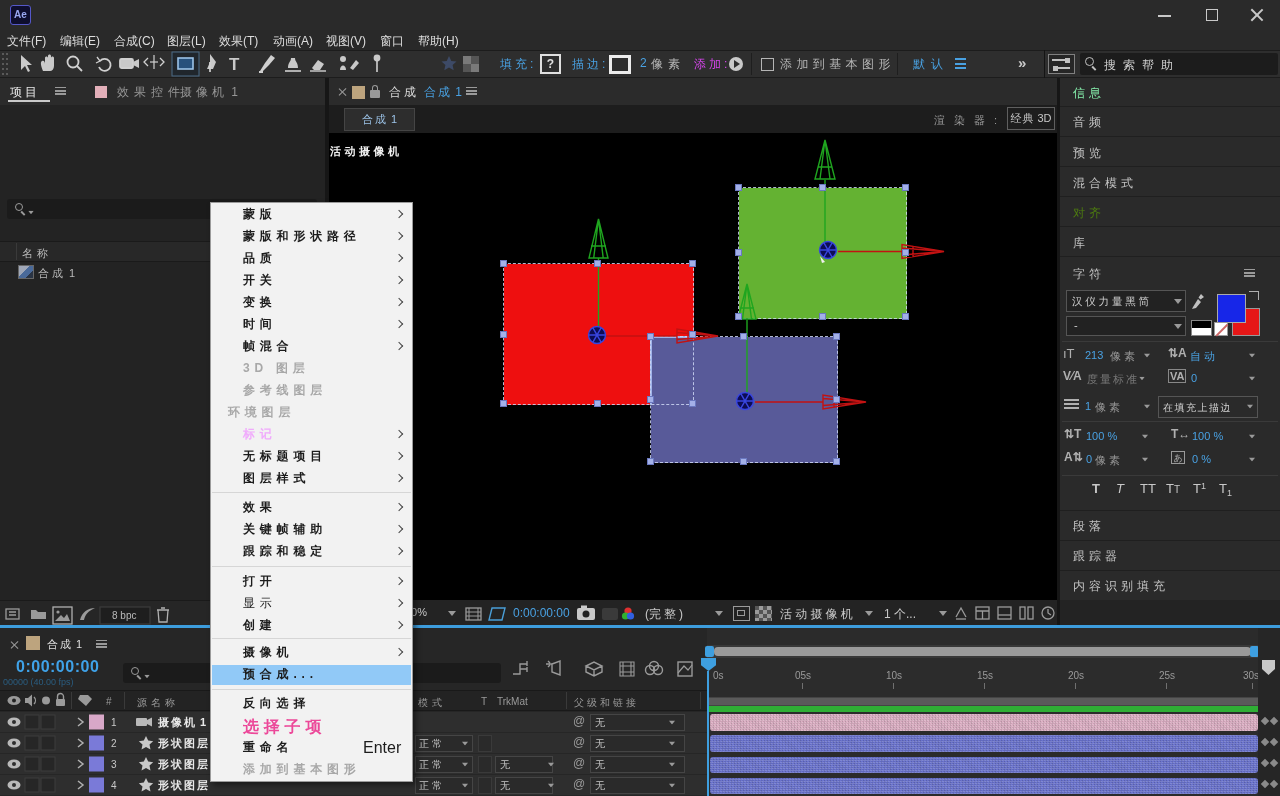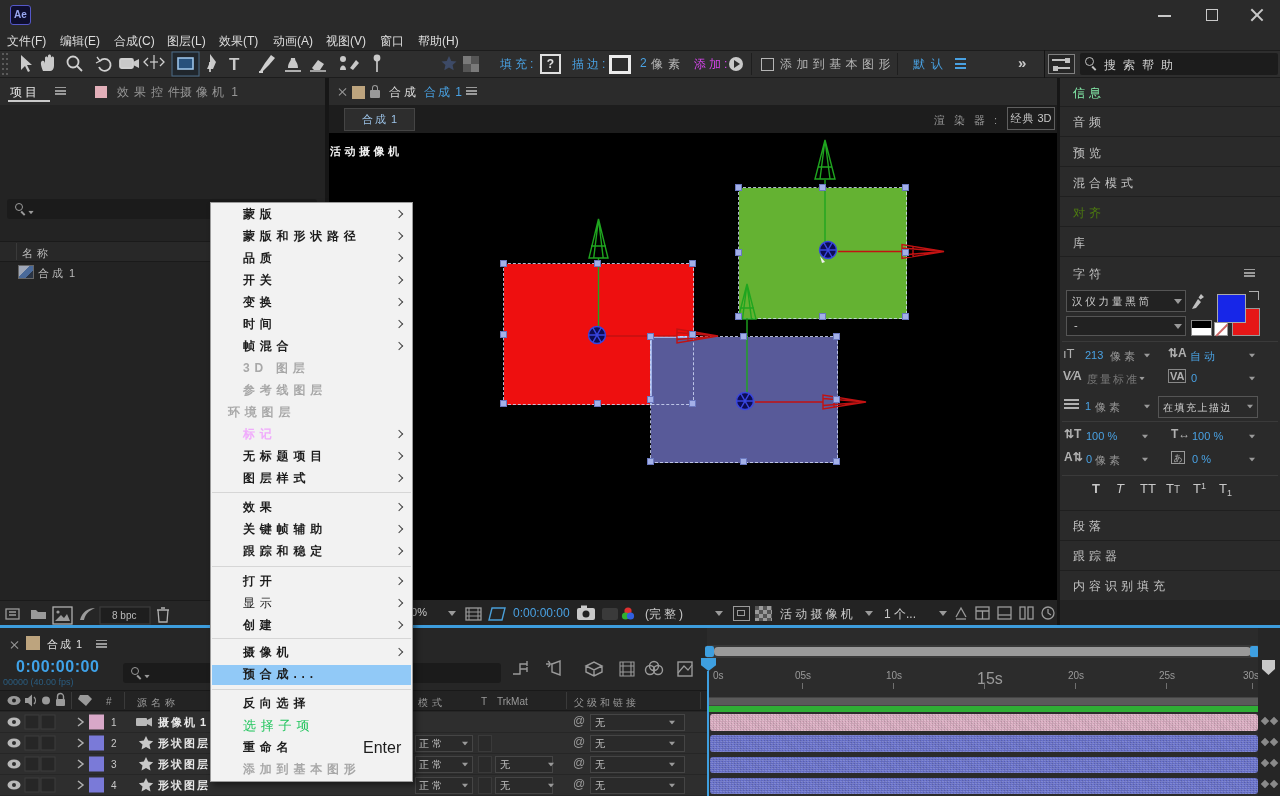--- a/index.html
+++ b/index.html
@@ -498,21 +498,21 @@
 
 <div class="ab" style="left:707px;top:628px;width:551px;height:168px;background:#2b2b2b"></div>
 <div class="ab" style="left:707px;top:645px;width:551px;height:13px;background:#383838"></div>
 <div class="ab" style="left:714px;top:647px;width:537px;height:9px;background:#9a9a9a;border-radius:4px"></div>
 <div class="ab" style="left:705px;top:646px;width:9px;height:11px;background:#3e9fe0;border-radius:2px"></div>
 <div class="ab" style="left:1250px;top:646px;width:9px;height:11px;background:#3e9fe0;border-radius:2px"></div>
 <div class="ab" style="left:707px;top:658px;width:551px;height:32px;background:#2c2c2c"></div>
 <div class="tx" style="left:713px;top:670px;font-size:10px;color:#9a9a9a">0s</div>
 <div class="tx" style="left:795px;top:670px;font-size:10px;color:#9a9a9a">05s</div>
 <div class="tx" style="left:886px;top:670px;font-size:10px;color:#9a9a9a">10s</div>
-<div class="tx" style="left:977px;top:670px;font-size:16px;color:#9a9a9a">15s</div>
+<div class="tx" style="left:977px;top:670px;font-size:10px;color:#9a9a9a">15s</div>
 <div class="tx" style="left:1068px;top:670px;font-size:10px;color:#9a9a9a">20s</div>
 <div class="tx" style="left:1159px;top:670px;font-size:10px;color:#9a9a9a">25s</div>
 <div class="tx" style="left:1243px;top:670px;font-size:10px;color:#9a9a9a">30s</div>
 <div class="sep" style="left:802px;top:683px;height:6px;background:#707070"></div>
 <div class="sep" style="left:893px;top:683px;height:6px;background:#707070"></div>
 <div class="sep" style="left:984px;top:683px;height:6px;background:#707070"></div>
 <div class="sep" style="left:1075px;top:683px;height:6px;background:#707070"></div>
 <div class="sep" style="left:1166px;top:683px;height:6px;background:#707070"></div>
 <div class="sep" style="left:1252px;top:683px;height:6px;background:#707070"></div>
 
@@ -578,21 +578,21 @@
 <div class="tx" style="left:243px;top:573px;font-size:12px;color:#1c1c1c;letter-spacing:4.8px;font-weight:bold">打开</div>
 <div class="ab" style="left:396px;top:578px;width:6px;height:6px;border-right:1.6px solid #444;border-top:1.6px solid #444;transform:rotate(45deg)"></div>
 <div class="tx" style="left:243px;top:595px;font-size:12px;color:#1c1c1c;letter-spacing:4.8px;font-weight:normal">显示</div>
 <div class="ab" style="left:396px;top:600px;width:6px;height:6px;border-right:1.6px solid #444;border-top:1.6px solid #444;transform:rotate(45deg)"></div>
 <div class="tx" style="left:243px;top:617px;font-size:12px;color:#1c1c1c;letter-spacing:4.8px;font-weight:bold">创建</div>
 <div class="ab" style="left:396px;top:622px;width:6px;height:6px;border-right:1.6px solid #444;border-top:1.6px solid #444;transform:rotate(45deg)"></div>
 <div class="tx" style="left:243px;top:644px;font-size:12px;color:#1c1c1c;letter-spacing:4.8px;font-weight:bold">摄像机</div>
 <div class="ab" style="left:396px;top:649px;width:6px;height:6px;border-right:1.6px solid #444;border-top:1.6px solid #444;transform:rotate(45deg)"></div>
 <div class="tx" style="left:243px;top:666px;font-size:12px;color:#1c1c1c;letter-spacing:4.8px;font-weight:bold">预合成...</div>
 <div class="tx" style="left:243px;top:695px;font-size:12px;color:#1c1c1c;letter-spacing:4.8px;font-weight:bold">反向选择</div>
-<div class="tx" style="left:243px;top:717px;font-size:13px;color:#22c55e;letter-spacing:4.8px;font-weight:normal">选择子项</div>
+<div class="tx" style="left:243px;top:717px;font-size:16px;color:#ec4899;letter-spacing:4.8px;font-weight:bold">选择子项</div>
 <div class="tx" style="left:243px;top:739px;font-size:12px;color:#1c1c1c;letter-spacing:4.8px;font-weight:bold">重命名</div>
 <div class="tx" style="left:363px;top:739px;font-size:16px;color:#1c1c1c">Enter</div>
 <div class="tx" style="left:243px;top:761px;font-size:12px;color:#a8a8a8;letter-spacing:4.8px;font-weight:bold">添加到基本图形</div>
 <div class="ab" style="left:212px;top:492px;width:199px;height:1px;background:#d6d6d6"></div>
 <div class="ab" style="left:212px;top:566px;width:199px;height:1px;background:#d6d6d6"></div>
 <div class="ab" style="left:212px;top:638px;width:199px;height:1px;background:#d6d6d6"></div>
 <div class="ab" style="left:212px;top:689px;width:199px;height:1px;background:#d6d6d6"></div>
 
 </div>
 

